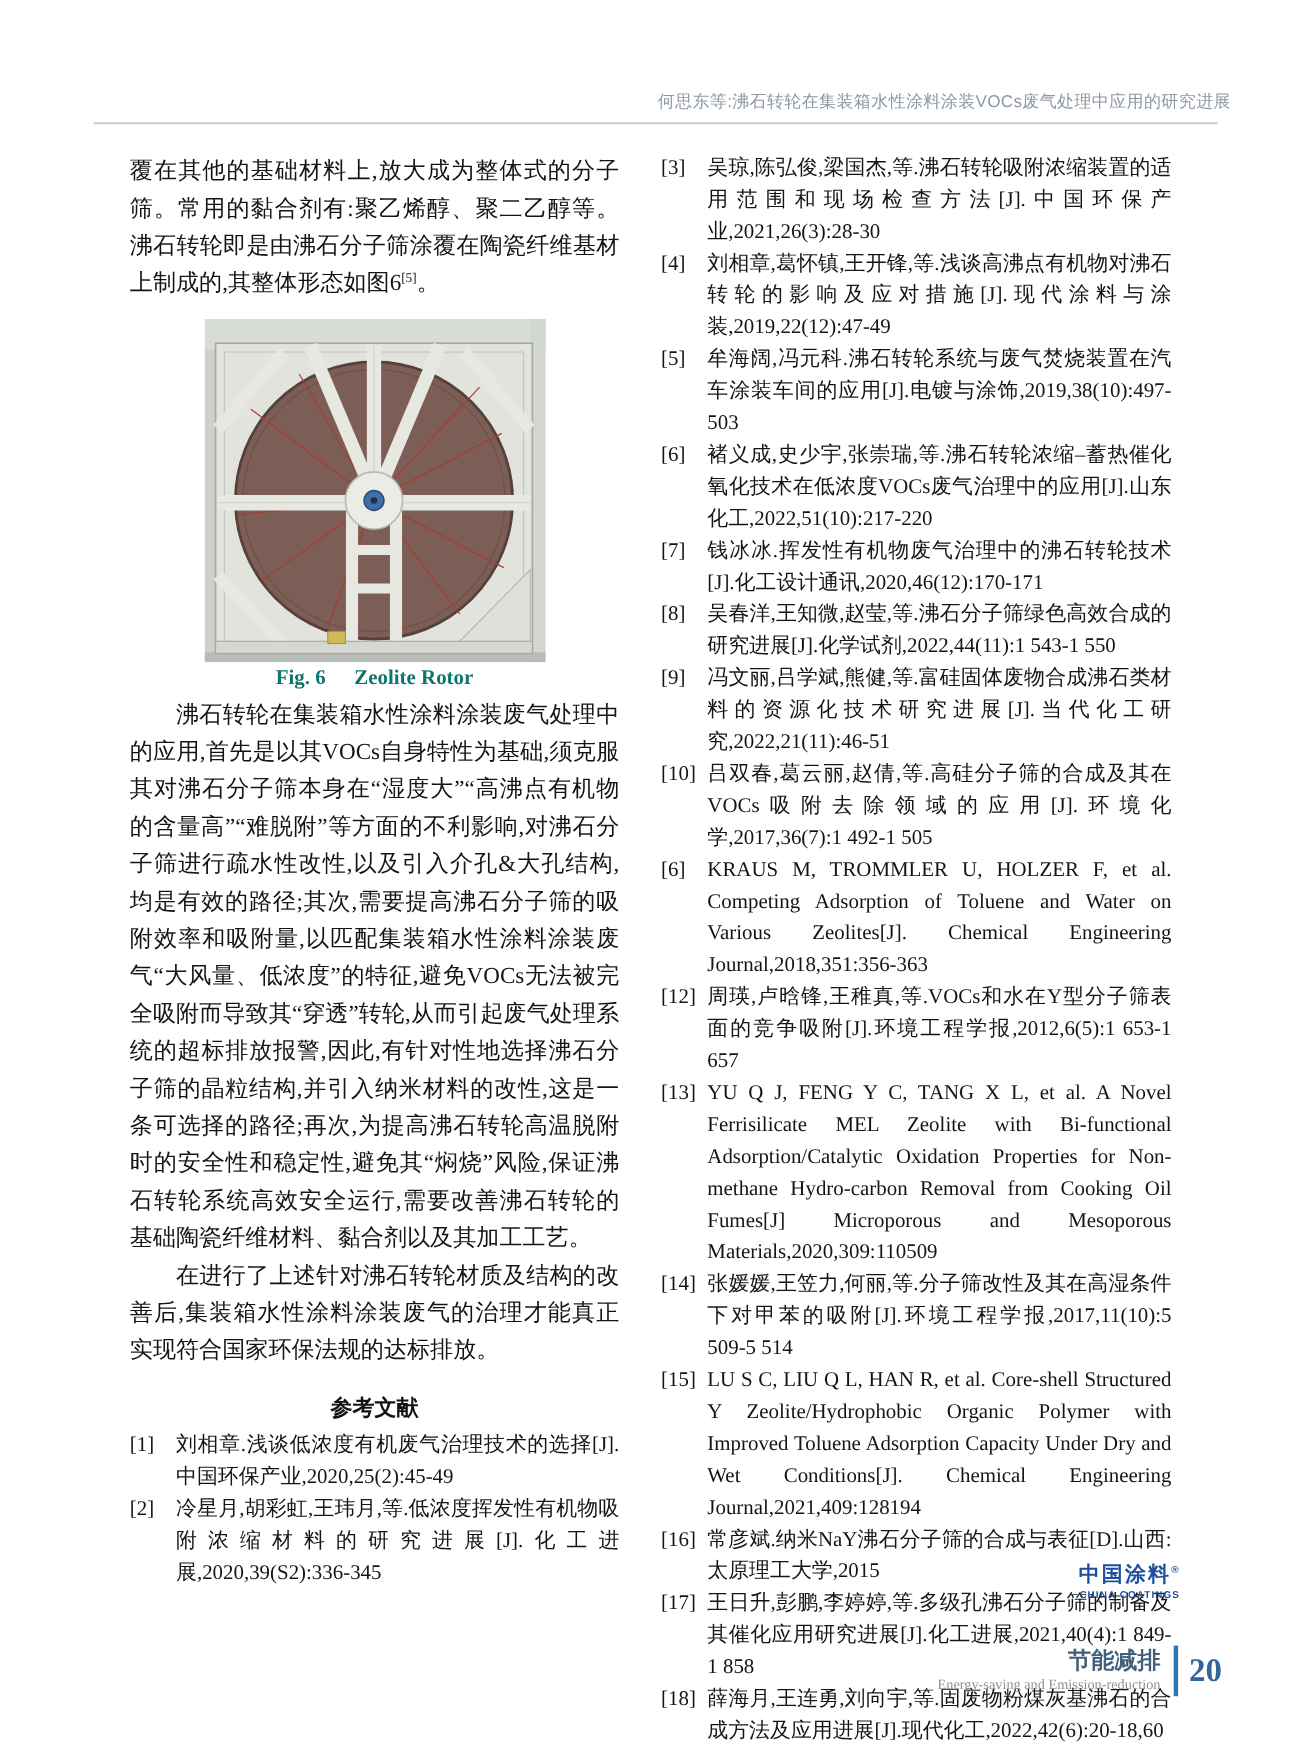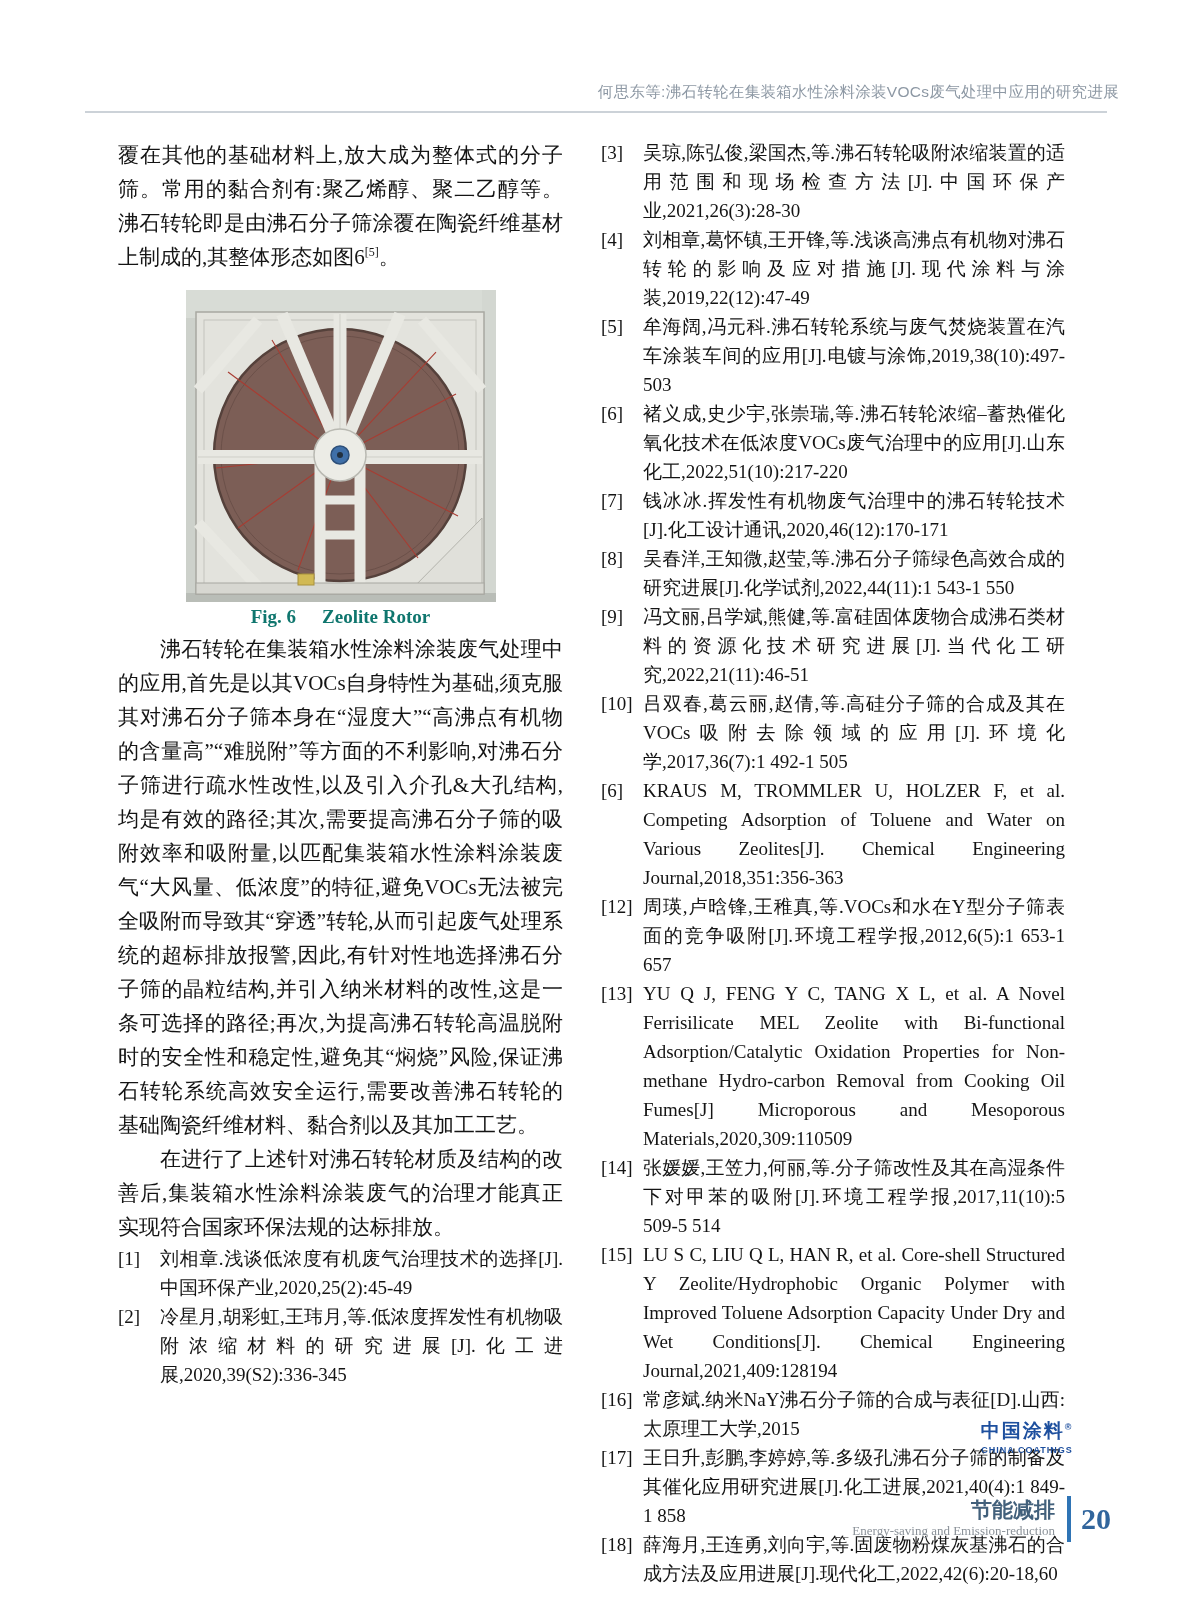--- a/index.html
+++ b/index.html
@@ -116,20 +116,21 @@
         <rect x="10" y="293" width="288" height="11" fill="#d7d7d1" stroke="#a8a8a1" stroke-width="1"></rect>
         <rect x="112" y="284" width="16" height="11" fill="#d1b954" stroke="#a8913c" stroke-width="1"></rect>
       </svg>
       <div class="caption-en"><span>Fig. 6</span><span class="cap-gap"></span><span>Zeolite Rotor</span></div>
     </div>
 
 
     <p class="body-par indent">沸石转轮在集装箱水性涂料涂装废气处理中的应用,首先是以其VOCs自身特性为基础,须克服其对沸石分子筛本身在“湿度大”“高沸点有机物的含量高”“难脱附”等方面的不利影响,对沸石分子筛进行疏水性改性,以及引入介孔&amp;大孔结构,均是有效的路径;其次,需要提高沸石分子筛的吸附效率和吸附量,以匹配集装箱水性涂料涂装废气“大风量、低浓度”的特征,避免VOCs无法被完全吸附而导致其“穿透”转轮,从而引起废气处理系统的超标排放报警,因此,有针对性地选择沸石分子筛的晶粒结构,并引入纳米材料的改性,这是一条可选择的路径;再次,为提高沸石转轮高温脱附时的安全性和稳定性,避免其“焖烧”风险,保证沸石转轮系统高效安全运行,需要改善沸石转轮的基础陶瓷纤维材料、黏合剂以及其加工工艺。</p>
     <p class="body-par indent">在进行了上述针对沸石转轮材质及结构的改善后,集装箱水性涂料涂装废气的治理才能真正实现符合国家环保法规的达标排放。</p>
 
+    <div class="refs-title">参考文献</div>
 
     <div class="ref">
       <span class="ref-num">[1]</span>
       <span class="ref-text">刘相章.浅谈低浓度有机废气治理技术的选择[J].中国环保产业,2020,25(2):45-49</span>
     </div>
     <div class="ref">
       <span class="ref-num">[2]</span>
       <span class="ref-text">冷星月,胡彩虹,王玮月,等.低浓度挥发性有机物吸附浓缩材料的研究进展[J].化工进展,2020,39(S2):336-345</span>
     </div>
   </div>

